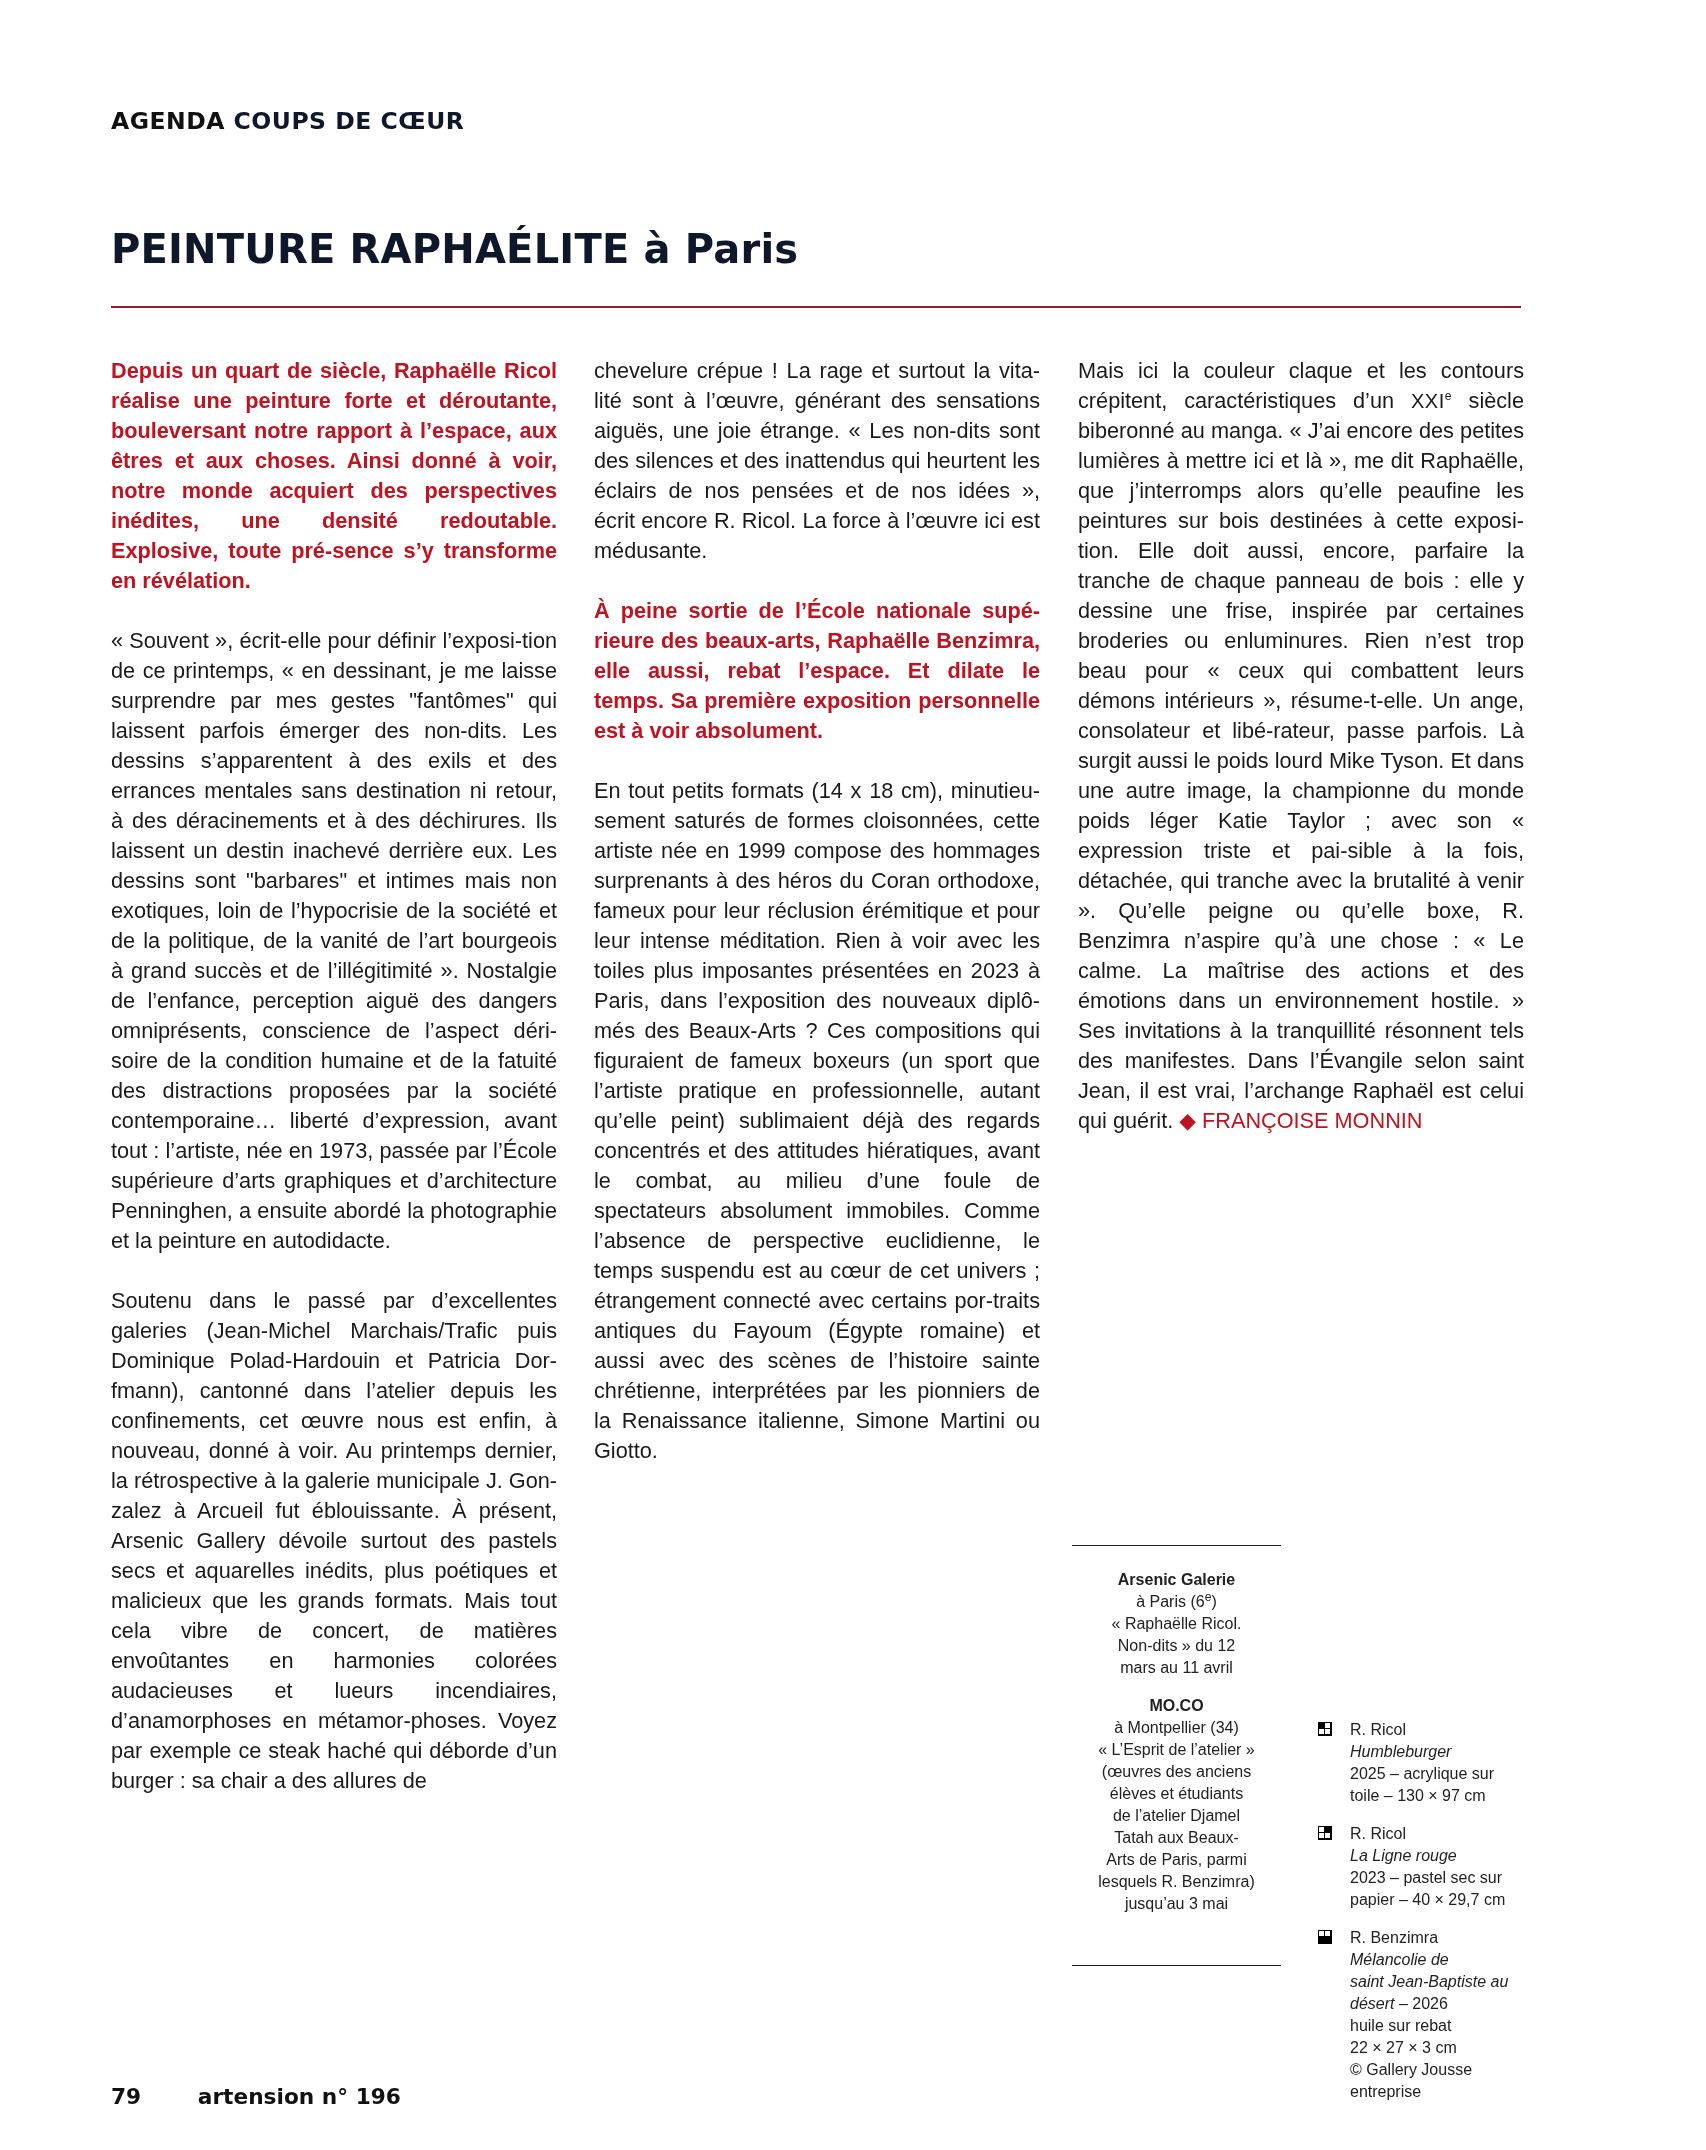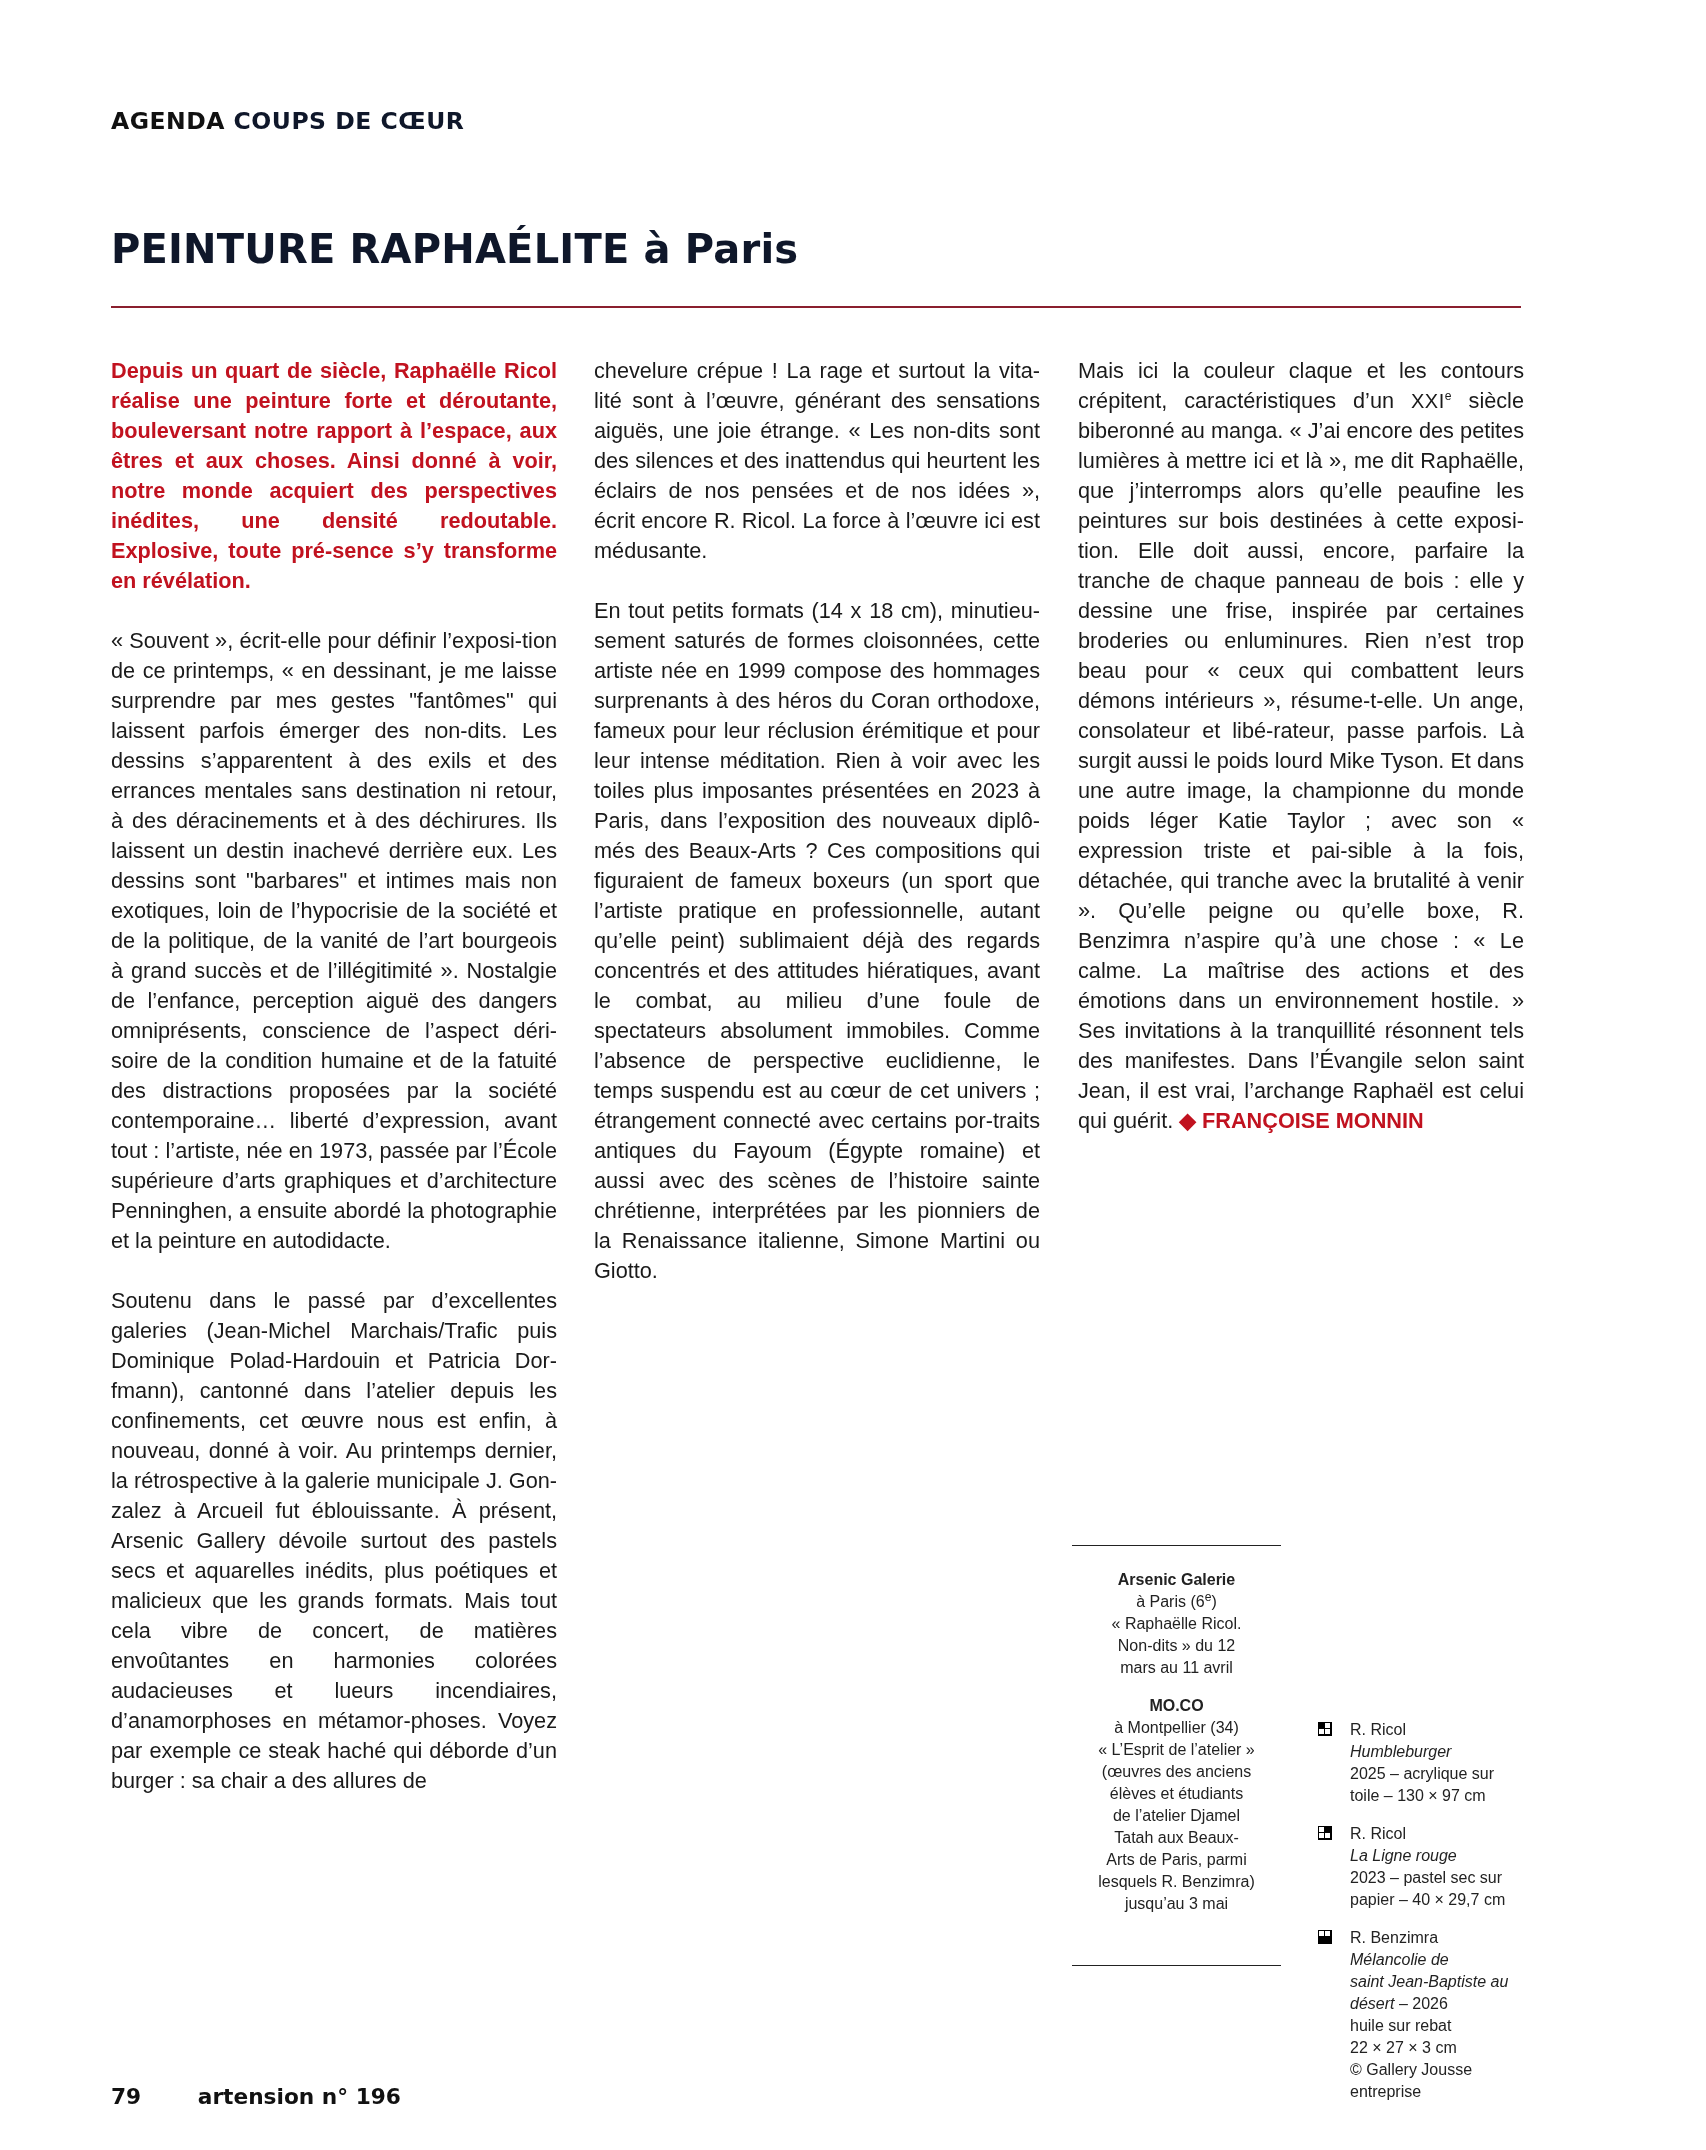--- a/index.html
+++ b/index.html
@@ -12,21 +12,21 @@
   .title { position: absolute; left: 111px; top: 226px; font-size: 40px; font-weight: bold;
            color: #0f172a; font-family: "DejaVu Sans", sans-serif; letter-spacing: 0.2px; white-space: nowrap; }
   .rule { position: absolute; left: 111px; top: 306px; width: 1410px; height: 1.9px; background: #8a1f2e; }
   .col { position: absolute; top: 356px; width: 446px; font-size: 21.7px; line-height: 30px;
          text-align: justify; hyphens: manual; }
   .col p { margin: 0 0 30px 0; }
   .col1 { left: 111px; }
   .col2 { left: 594px; }
   .col3 { left: 1078px; }
   .lede { color: #c1121f; font-weight: bold; }
-  .sig { color: #c1121f; font-weight: bold; white-space: nowrap; }
+  .sig { color: #c1121f; font-weight: normal; white-space: nowrap; }
   .diamond { color: #c1121f; }
   .sc { font-size: 20px; letter-spacing: 0.5px; }
   .sup { font-size: 12.2px; vertical-align: super; line-height: 0; }
   .infobox { position: absolute; left: 1072px; top: 1545px; width: 209px; height: 419px;
              border-top: 1.9px solid #222; border-bottom: 1.9px solid #222; text-align: center;
              font-size: 16px; line-height: 22px; color: #222; }
   .infobox .inner { padding-top: 22.6px; }
   .infobox .venue { margin-bottom: 16px; }
   .infobox b { font-weight: bold; }
   .captions { position: absolute; left: 1318px; top: 1719px; width: 245px; font-size: 16px;
@@ -53,20 +53,21 @@
 <div class="rule"></div>
 
 <div class="col col1">
   <p class="lede">Depuis un quart de siècle, Raphaëlle Ricol réalise une peinture forte et déroutante, bouleversant notre rapport à l’espace, aux êtres et aux choses. Ainsi donné à voir, notre monde acquiert des perspectives inédites, une densité redoutable. Explosive, toute pré-sence s’y transforme en révélation.</p>
   <p>« Souvent », écrit-elle pour définir l’exposi-tion de ce printemps, « en dessinant, je me laisse surprendre par mes gestes "fantômes" qui laissent parfois émerger des non-dits. Les dessins s’apparentent à des exils et des errances mentales sans destination ni retour, à des déracinements et à des déchirures. Ils laissent un destin inachevé derrière eux. Les dessins sont "barbares" et intimes mais non exotiques, loin de l’hypocrisie de la société et de la politique, de la vanité de l’art bourgeois à grand succès et de l’illégitimité ». Nostalgie de l’enfance, perception aiguë des dangers omniprésents, conscience de l’aspect déri-soire de la condition humaine et de la fatuité des distractions proposées par la société contemporaine… liberté d’expression, avant tout : l’artiste, née en 1973, passée par l’École supérieure d’arts graphiques et d’architecture Penninghen, a ensuite abordé la photographie et la peinture en autodidacte.</p>
   <p>Soutenu dans le passé par d’excellentes galeries (Jean-Michel Marchais/Trafic puis Dominique Polad-Hardouin et Patricia Dor-fmann), cantonné dans l’atelier depuis les confinements, cet œuvre nous est enfin, à nouveau, donné à voir. Au printemps dernier, la rétrospective à la galerie municipale J. Gon-zalez à Arcueil fut éblouissante. À présent, Arsenic Gallery dévoile surtout des pastels secs et aquarelles inédits, plus poétiques et malicieux que les grands formats. Mais tout cela vibre de concert, de matières envoûtantes en harmonies colorées audacieuses et lueurs incendiaires, d’anamorphoses en métamor-phoses. Voyez par exemple ce steak haché qui déborde d’un burger : sa chair a des allures de</p>
 </div>
 
 <div class="col col2">
   <p>chevelure crépue ! La rage et surtout la vita-lité sont à l’œuvre, générant des sensations aiguës, une joie étrange. « Les non-dits sont des silences et des inattendus qui heurtent les éclairs de nos pensées et de nos idées », écrit encore R. Ricol. La force à l’œuvre ici est médusante.</p>
+  <p class="lede">À peine sortie de l’École nationale supé-rieure des beaux-arts, Raphaëlle Benzimra, elle aussi, rebat l’espace. Et dilate le temps. Sa première exposition personnelle est à voir absolument.</p>
   <p>En tout petits formats (14 x 18 cm), minutieu-sement saturés de formes cloisonnées, cette artiste née en 1999 compose des hommages surprenants à des héros du Coran orthodoxe, fameux pour leur réclusion érémitique et pour leur intense méditation. Rien à voir avec les toiles plus imposantes présentées en 2023 à Paris, dans l’exposition des nouveaux diplô-més des Beaux-Arts ? Ces compositions qui figuraient de fameux boxeurs (un sport que l’artiste pratique en professionnelle, autant qu’elle peint) sublimaient déjà des regards concentrés et des attitudes hiératiques, avant le combat, au milieu d’une foule de spectateurs absolument immobiles. Comme l’absence de perspective euclidienne, le temps suspendu est au cœur de cet univers ; étrangement connecté avec certains por-traits antiques du Fayoum (Égypte romaine) et aussi avec des scènes de l’histoire sainte chrétienne, interprétées par les pionniers de la Renaissance italienne, Simone Martini ou Giotto.</p>
 </div>
 
 <div class="col col3">
   <p><span>Mais ici la couleur claque et les contours crépitent, caractéristiques d’un </span><span class="sc">XXI</span><span class="sup">e</span><span> siècle biberonné au manga. « J’ai encore des petites lumières à mettre ici et là », me dit Raphaëlle, que j’interromps alors qu’elle peaufine les peintures sur bois destinées à cette exposi-tion. Elle doit aussi, encore, parfaire la tranche de chaque panneau de bois : elle y dessine une frise, inspirée par certaines broderies ou enluminures. Rien n’est trop beau pour « ceux qui combattent leurs démons intérieurs », résume-t-elle. Un ange, consolateur et libé-rateur, passe parfois. Là surgit aussi le poids lourd Mike Tyson. Et dans une autre image, la championne du monde poids léger Katie Taylor ; avec son « expression triste et pai-sible à la fois, détachée, qui tranche avec la brutalité à venir ». Qu’elle peigne ou qu’elle boxe, R. Benzimra n’aspire qu’à une chose : « Le calme. La maîtrise des actions et des émotions dans un environnement hostile. » Ses invitations à la tranquillité résonnent tels des manifestes. Dans l’Évangile selon saint Jean, il est vrai, l’archange Raphaël est celui qui guérit. </span><span class="sig"><span class="diamond">◆</span> <span>FRANÇOISE MONNIN</span></span></p>
 </div>
 
 <div class="infobox">
   <div class="inner">
     <div class="venue">

